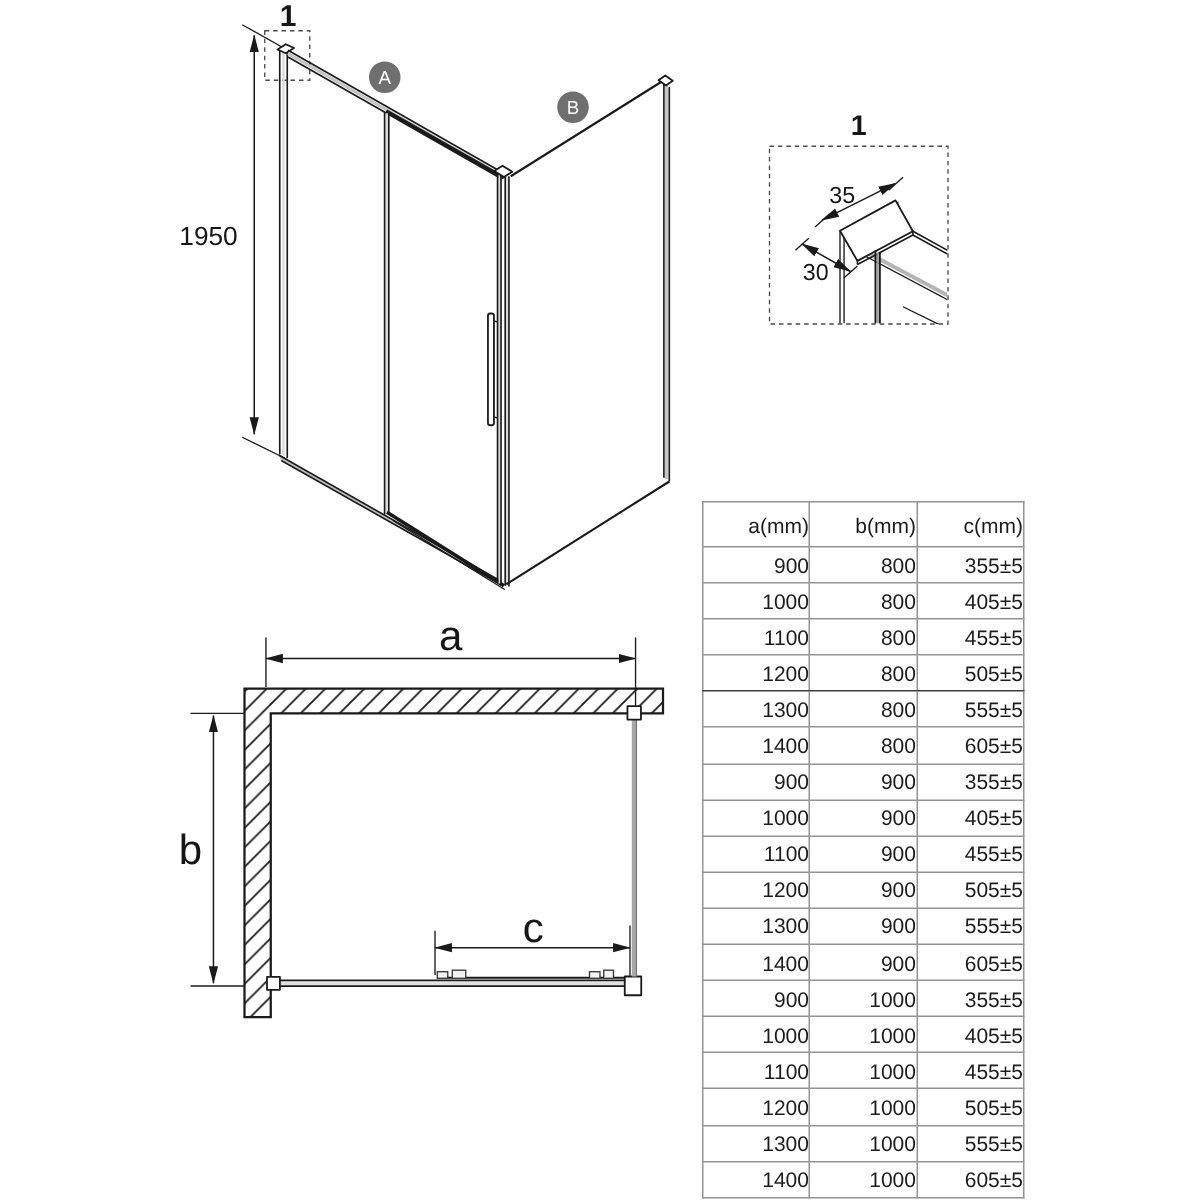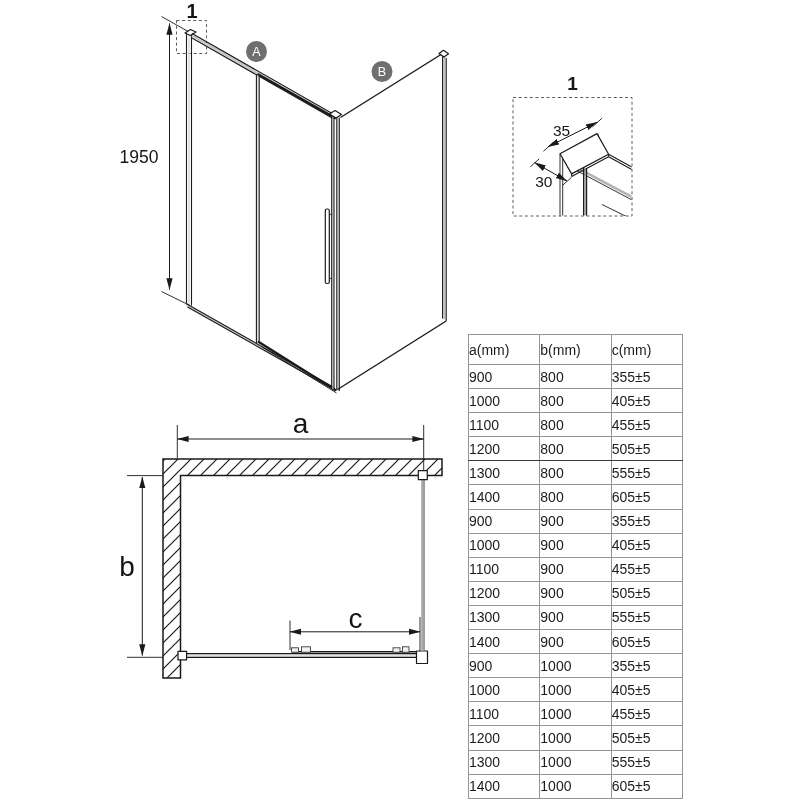--- a/index.html
+++ b/index.html
@@ -22,21 +22,21 @@
   text{fill:#161616;stroke:none;font-family:"Liberation Sans",sans-serif;}
   .lab-big{font-size:28px;}
   .lab-bold{font-size:20px;font-weight:bold;}
   .lab-dim{font-size:17.5px;}
   .lab-dim-s{font-size:15.5px;}
   .badge-t{font-size:12.5px;fill:#ffffff;}
 
   
   #size-table{position:absolute;left:468px;top:334px;width:215px;border-collapse:collapse;
     table-layout:fixed;font-size:14px;color:#1c1c1c;background:#fff;border:1px solid #777;}
-  #size-table th,#size-table td{border:1px solid #949494;text-align:left;padding:0;
+  #size-table th,#size-table td{border:1px solid #949494;text-align:right;padding:0;
     font-weight:400;overflow:hidden;white-space:nowrap;}
   #size-table thead th{height:29px;}
   #size-table tbody td{height:23.1px;}
   #size-table tbody tr:nth-child(4) td{border-bottom:1.6px solid #3c3c3c;}
 </style>
 </head>
 <body>
 
 <div id="stage">
 

